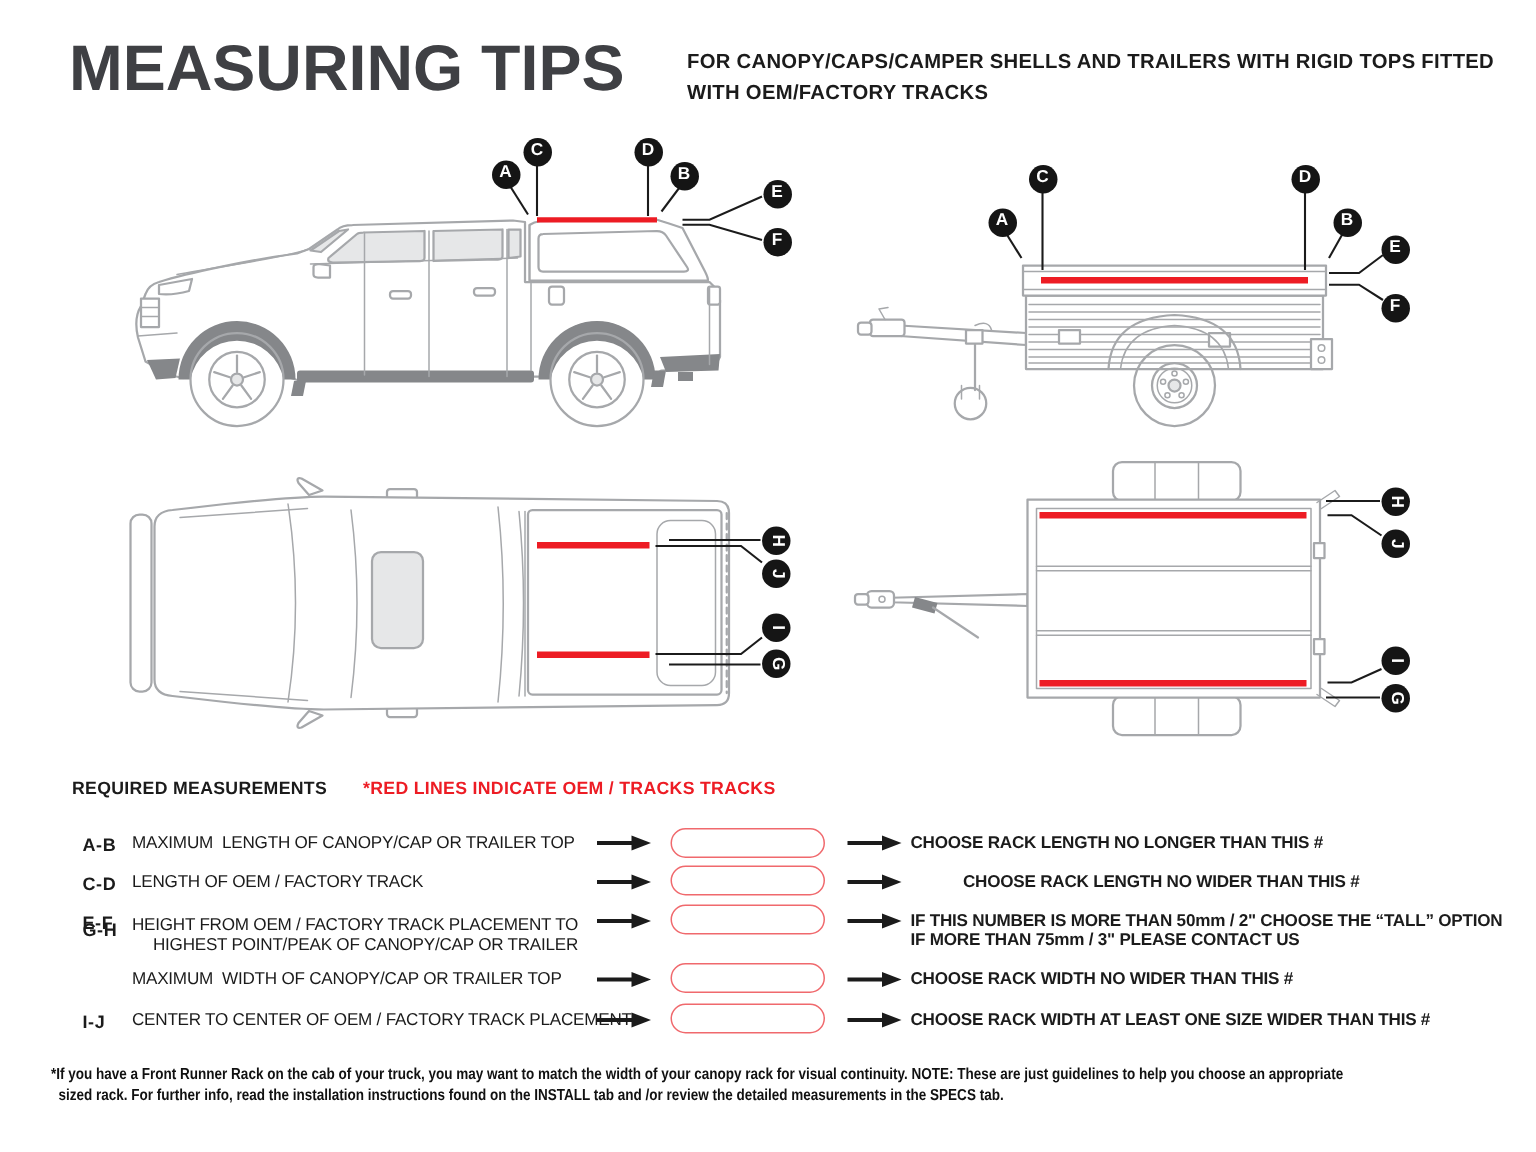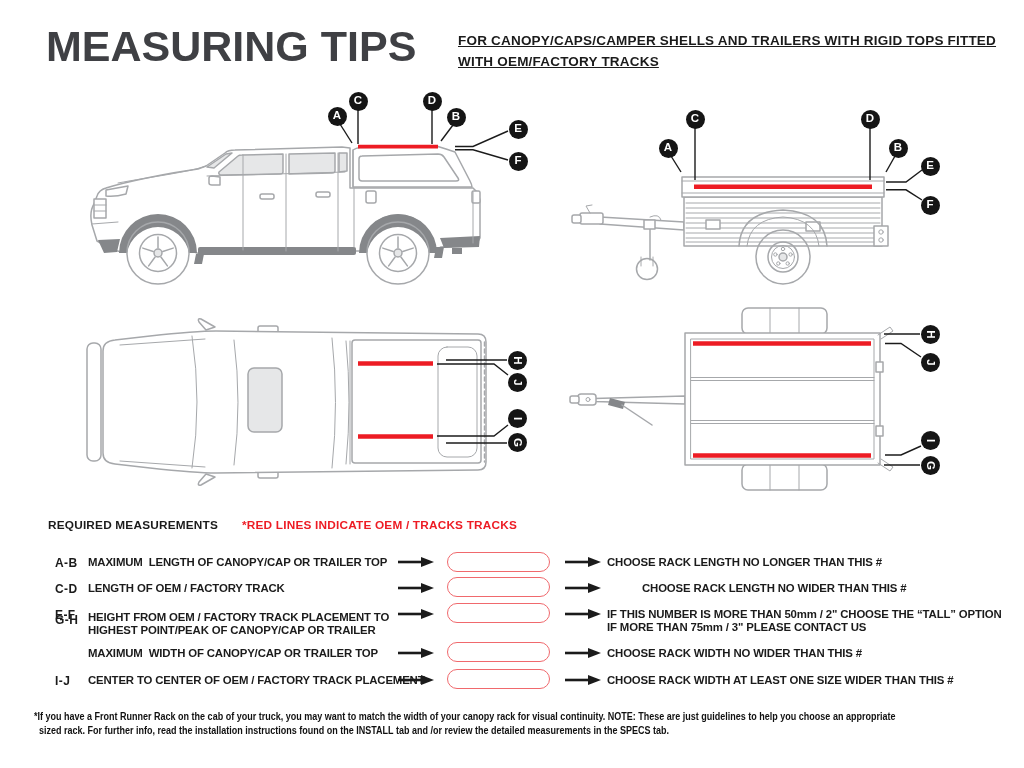--- a/index.html
+++ b/index.html
@@ -2,43 +2,43 @@
 <html style="--accent: #ed1c24; --pillb: #f0696d; --title: #3f4044; --ink: #1b1b1b; --line: #a6a8ab; --gdark: #85878a; --gwin: #e6e7e8;"><head>
 <meta charset="utf-8">
 <style>
   html,body{margin:0;padding:0;background:#fff;}
   #page{position:relative;width:1024px;height:768px;background:#fff;overflow:hidden;
         font-family:"Liberation Sans",sans-serif;color:var(--ink);}
   
   .title{position:absolute;left:46px;top:22px;font-size:43px;font-weight:700;
          letter-spacing:0px;color:var(--title);white-space:nowrap;}
   .subtitle{position:absolute;left:458px;top:30px;font-size:13.5px;font-weight:700;
-            line-height:21px;letter-spacing:.2px;white-space:pre-line;color:var(--ink);text-decoration:underline;}
+            line-height:21px;letter-spacing:.2px;white-space:pre-line;color:var(--ink);}
   
   svg.diag{position:absolute;overflow:visible;}
   .art path,.art line,.art circle,.art rect,.art polyline,.art polygon{
       stroke:var(--line);stroke-width:1.5;fill:none;stroke-linejoin:round;stroke-linecap:round;}
   .art .fw{fill:#fff;}
   .art .win{fill:var(--gwin);}
   .art .dk{fill:var(--gdark);stroke:none;}
   .art .thin{stroke-width:1;}
   .art .track{stroke:var(--accent);stroke-width:3.6;stroke-linecap:butt;}
   .art .track2{stroke:var(--accent);stroke-width:4.4;stroke-linecap:butt;}
   .ldr path,.ldr line{stroke:var(--ink);stroke-width:1.4;fill:none;}
   .badge{position:absolute;width:19px;height:19px;border-radius:50%;background:#151515;
          color:#fff;font-size:11.5px;font-weight:700;display:grid;place-items:center;
          line-height:1;z-index:5;}
   .badge.rot{transform:rotate(90deg);}
   
   .mhead{position:absolute;left:48px;top:518px;font-size:11.8px;font-weight:700;
          letter-spacing:.2px;display:flex;gap:24px;white-space:nowrap;}
   .mhead .note{color:var(--accent);}
   .mid{position:absolute;font-size:12px;font-weight:700;letter-spacing:.4px;white-space:nowrap;}
-  .mlabel{position:absolute;font-size:11.4px;font-weight:700;letter-spacing:-.15px;
-          line-height:12.8px;white-space:pre-wrap;}
+  .mlabel{position:absolute;font-size:11.4px;font-weight:400;letter-spacing:-.15px;
+          line-height:12.8px;white-space:pre-wrap;text-align:right;}
   .mresult{position:absolute;font-size:11.4px;font-weight:700;letter-spacing:-.15px;
            line-height:13.6px;white-space:pre-wrap;}
   .arrow{position:absolute;width:38px;height:12px;}
   .arrow line{stroke:var(--ink);stroke-width:2.6;}
   .arrow polygon{fill:var(--ink);}
   .pill{position:absolute;width:103px;height:20px;border:1.5px solid var(--pillb);
         border-radius:11px;background:#fff;box-sizing:border-box;}
   
   .footer{position:absolute;left:34px;top:709px;width:1160px;font-size:10.6px;font-weight:700;
           line-height:14px;white-space:pre-wrap;transform:scaleX(.85);transform-origin:left top;

